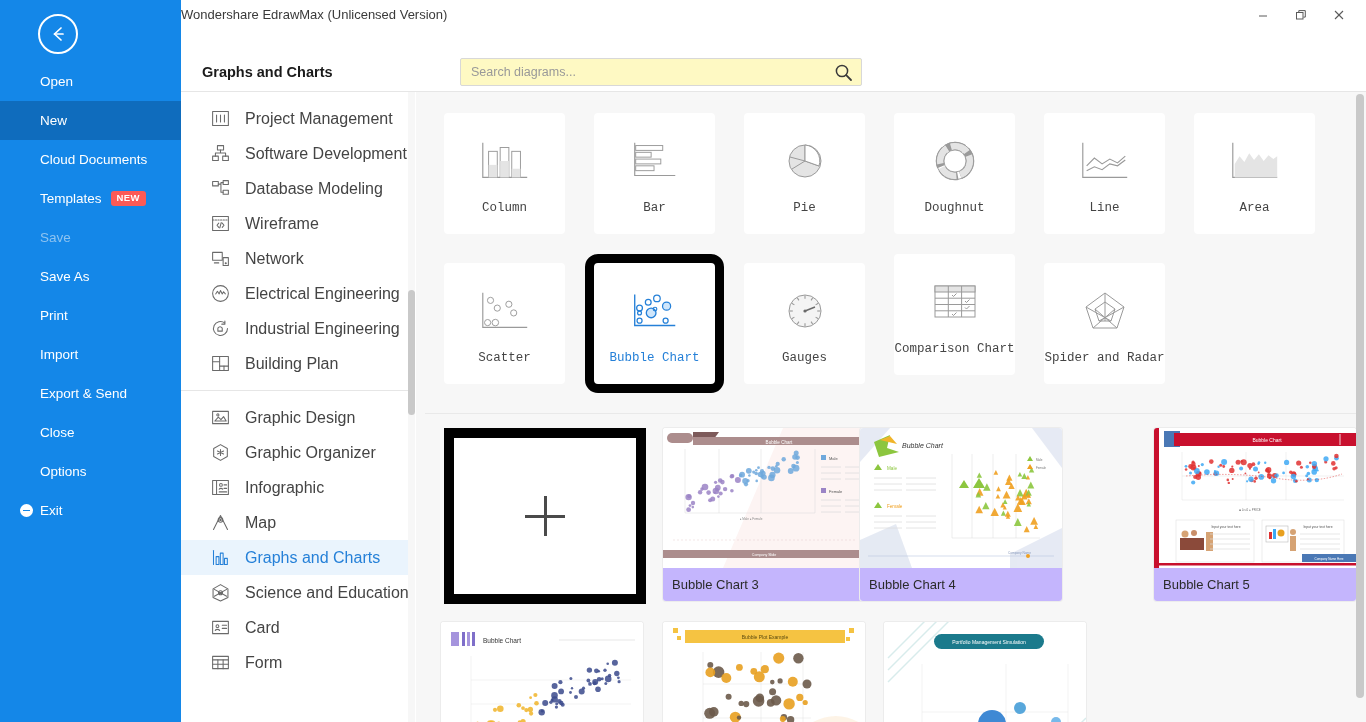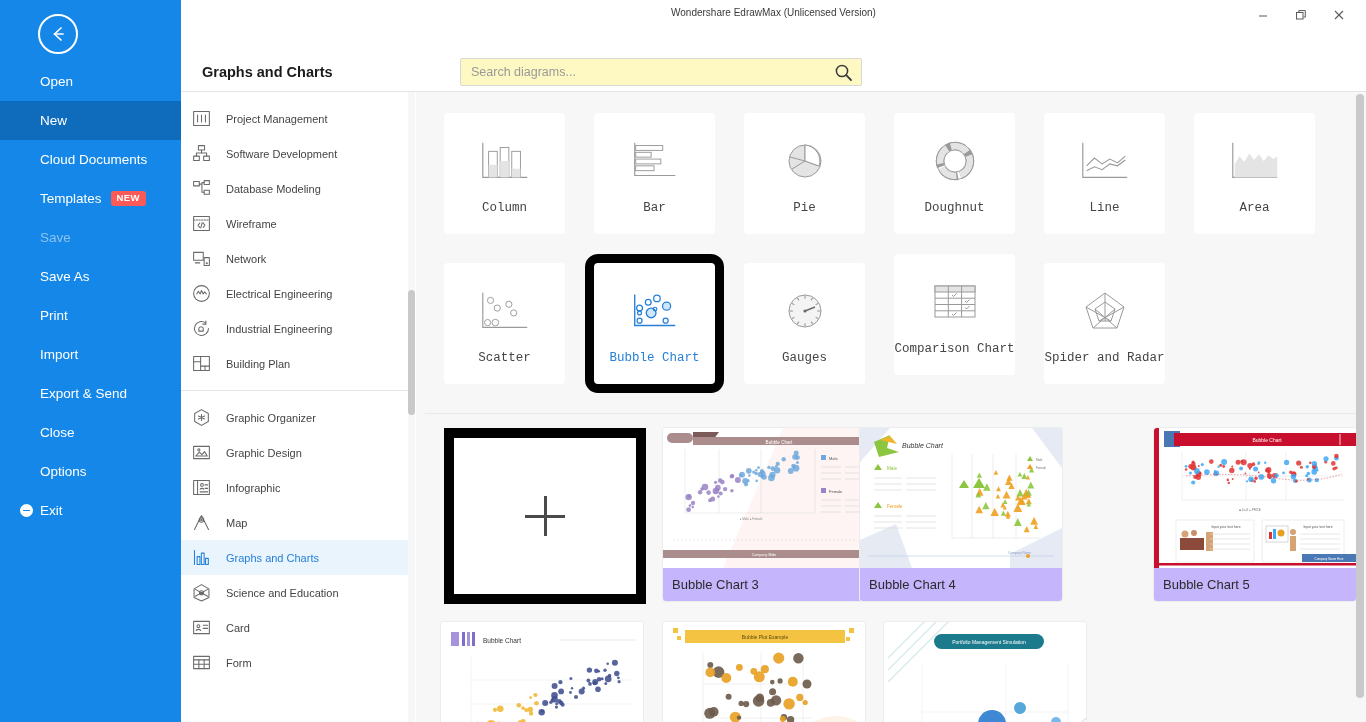--- a/index.html
+++ b/index.html
@@ -45,22 +45,22 @@
   .exit-dot::after {
     content: ""; width: 7px; height: 1.6px; background: #1487e8;
   }
 
   
   .titlebar {
     position: absolute; left: 181px; top: 0; right: 0; height: 30px;
     background: #ffffff;
   }
   .app-title {
-    position: absolute; left: 0; right: 0; top: 7px; text-align: center;
-    font-size: 10px; color: #3a3a3a;
+    position: absolute; left: 0; right: 0; top: 7px; text-align: left;
+    font-size: 13px; color: #3a3a3a;
   }
   .win-controls {
     position: absolute; right: 8px; top: 0; height: 30px;
     display: flex; align-items: center; gap: 0px;
   }
   .win-btn {
     width: 38px; height: 28px; display: flex; align-items: center;
     justify-content: center; cursor: pointer; color: #5a5a5a;
   }
   .buy-row {
@@ -104,21 +104,21 @@
   }
 
   
   .cat-panel {
     position: absolute; left: 181px; top: 92px; width: 234px; height: 630px;
     background: #ffffff; border-right: 1px solid #e6e6e6;
     overflow: hidden;
   }
   .cat-item {
     height: 35px; display: flex; align-items: center;
-    padding-left: 9px; font-size: 11px; color: #444; cursor: pointer;
+    padding-left: 28px; font-size: 16px; color: #444; cursor: pointer;
   }
   .cat-item.selected { background: #eaf4fd; color: #2580d8; }
   .cat-item .ci {
     width: 22px; height: 22px; margin-right: 14px;
     display: flex; align-items: center; justify-content: center; flex: 0 0 22px;
   }
   .cat-divider { height: 1px; background: #e6e6e6; margin: 9px 0 9px 0; }
   .cat-scrollbar {
     position: absolute; left: 408px; top: 92px; width: 7px; height: 630px;
     background: #f7f7f7;
@@ -367,35 +367,35 @@
             </svg>
           </span>
           <span>Building Plan</span>
         </div>
       </div>
     <div class="cat-divider"></div>
     <div id="cat-group2">
         <div class="cat-item">
           <span class="ci">
             <svg width="21" height="21" viewBox="0 0 24 24" fill="none" stroke="#6a6a6a" stroke-width="1.2" stroke-linecap="round" stroke-linejoin="round">
-              <path d="M12 3l7.8 4.5v9L12 21l-7.8-4.5v-9z"></path>
-              <path d="M12 8.5v7M8.5 10.2l7 3.6M15.5 10.2l-7 3.6"></path>
-            </svg>
-          </span>
-          <span>Graphic Organizer</span>
-        </div>
-        <div class="cat-item">
-          <span class="ci">
-            <svg width="21" height="21" viewBox="0 0 24 24" fill="none" stroke="#6a6a6a" stroke-width="1.2" stroke-linecap="round" stroke-linejoin="round">
               <rect x="3" y="5" width="18" height="14"></rect>
               <path d="M5.5 16l4-4.5 3 3 3-3.5 3 5z"></path>
               <circle cx="9" cy="9" r="1.2"></circle>
             </svg>
           </span>
           <span>Graphic Design</span>
+        </div>
+        <div class="cat-item">
+          <span class="ci">
+            <svg width="21" height="21" viewBox="0 0 24 24" fill="none" stroke="#6a6a6a" stroke-width="1.2" stroke-linecap="round" stroke-linejoin="round">
+              <path d="M12 3l7.8 4.5v9L12 21l-7.8-4.5v-9z"></path>
+              <path d="M12 8.5v7M8.5 10.2l7 3.6M15.5 10.2l-7 3.6"></path>
+            </svg>
+          </span>
+          <span>Graphic Organizer</span>
         </div>
         <div class="cat-item">
           <span class="ci">
             <svg width="21" height="21" viewBox="0 0 24 24" fill="none" stroke="#6a6a6a" stroke-width="1.2" stroke-linecap="round" stroke-linejoin="round">
               <rect x="3" y="4" width="18" height="16"></rect>
               <line x1="7.5" y1="4" x2="7.5" y2="20"></line>
               <circle cx="12.5" cy="9" r="1.6"></circle>
               <path d="M10.5 14c.6-1.3 3.4-1.3 4 0"></path>
               <line x1="16" y1="9" x2="19" y2="9"></line>
               <line x1="16" y1="13" x2="19" y2="13"></line>

